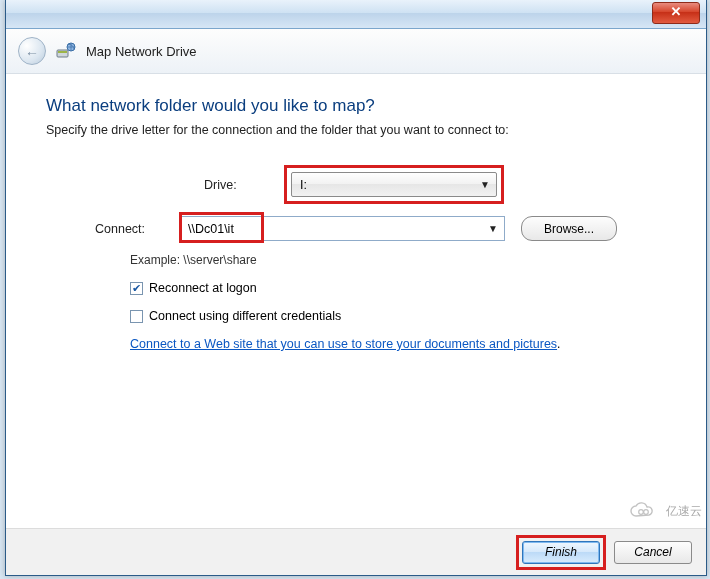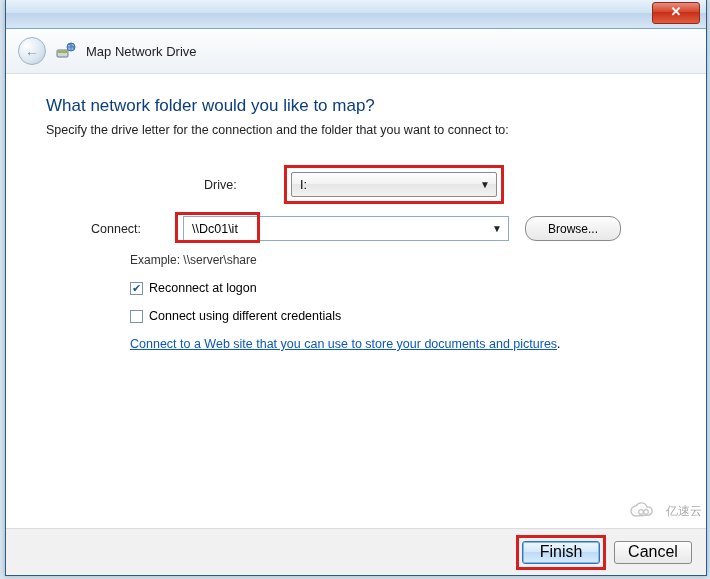--- a/index.html
+++ b/index.html
@@ -142,21 +142,20 @@
     left: 0; top: -4px;
     height: 31px;
     width: 85px;
     border: 3px solid #d61f1f;
     box-sizing: border-box;
     pointer-events: none;
   }
   .folder-wrap {
     position: relative;
     display: inline-block;
-    padding-left: 8px;
   }
   .browse-btn {
     width: 96px; height: 25px;
     margin-left: 16px;
     background: linear-gradient(to bottom, #fdfdfd, #e8e8e8);
     border: 1px solid #8a8a8a;
     border-radius: 11px;
     font-size: 12px;
     font-family: inherit;
     cursor: pointer;
@@ -201,24 +200,25 @@
     align-items: center;
     padding-right: 14px;
     gap: 8px;
   }
   .btn {
     height: 23px;
     min-width: 78px;
     background: linear-gradient(to bottom, #fdfdfd, #e8e8e8);
     border: 1px solid #8a8a8a;
     border-radius: 3px;
-    font-size: 16px;
+    font-size: 12px;
     font-family: inherit;
     cursor: pointer;
     padding: 0 12px;
+    font-style: italic;
   }
   .btn.primary {
     border: 1px solid #2f75bb;
     box-shadow: 0 0 0 1px #7fb9f0 inset;
     background: linear-gradient(to bottom, #f0f7fe, #d5e8fb 48%, #bcdaf7 49%, #d9ecfd 100%);
   }
   .finish-hl {
     border: 3px solid #d61f1f;
     padding: 3px;
     display: inline-flex;

